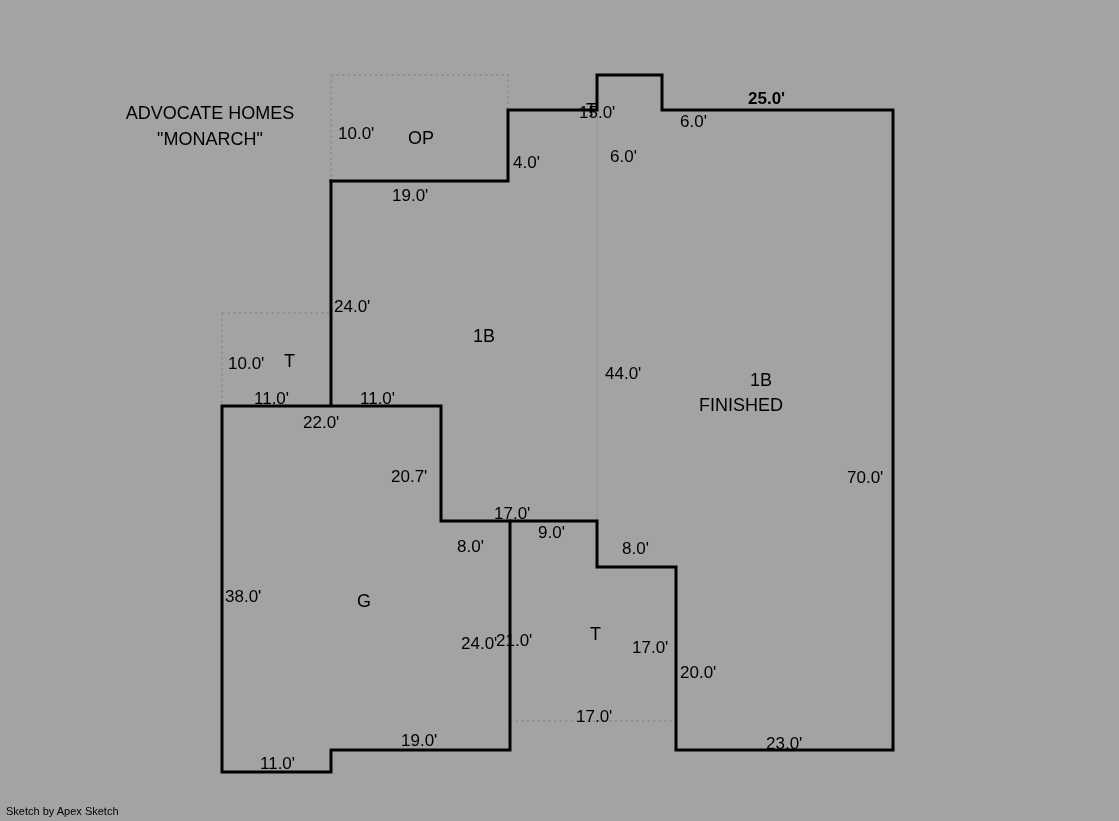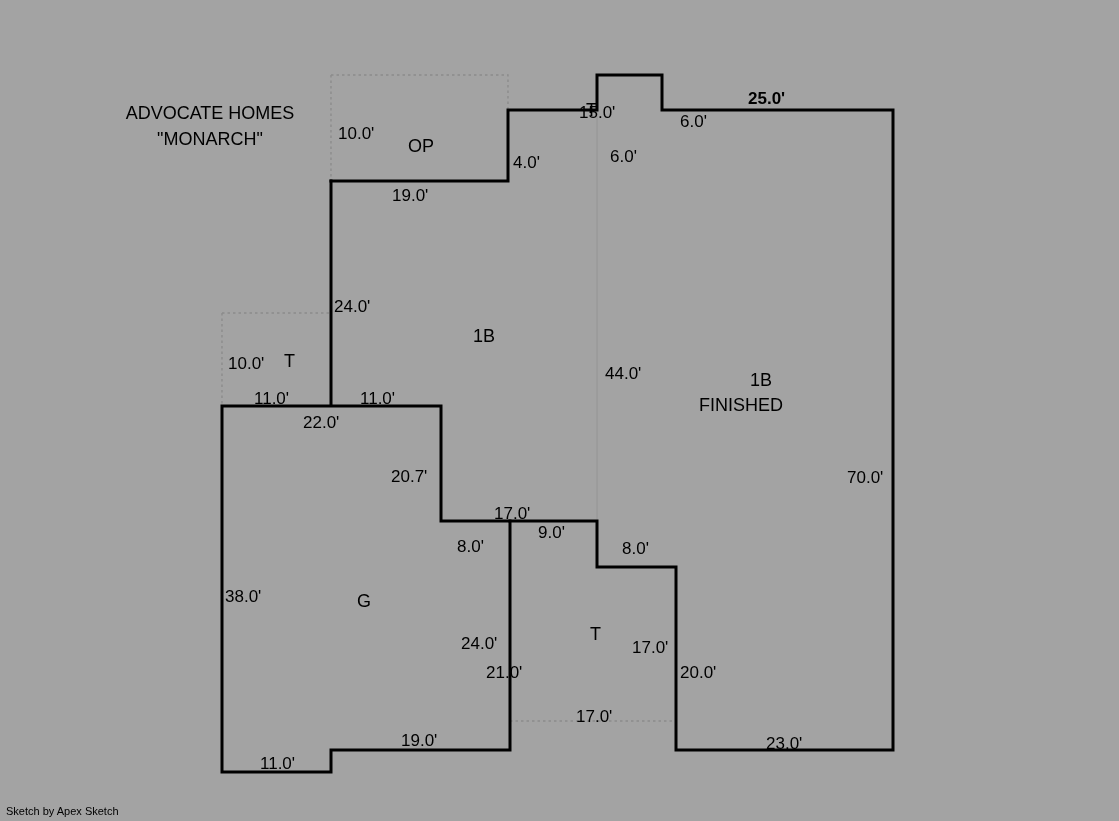--- a/index.html
+++ b/index.html
@@ -74,21 +74,21 @@
       <path d="M 331,181 L 331,406 L 441,406 L 441,521 L 510,521 L 510,750 L 331,750 L 331,772 L 222,772 L 222,406 L 331,406"></path>
       <path d="M 331,181 L 508,181 L 508,110 L 597,110 L 597,75 L 662,75 L 662,110 L 893,110 L 893,750 L 676,750 L 676,567 L 597,567 L 597,521 L 510,521"></path>
     </g>
   </svg>
 
   <div class="title-block">
     <div>ADVOCATE HOMES</div>
     <div>"MONARCH"</div>
   </div>
 
-  <div class="lbl area" style="left:408px; top:129px;margin-top:8px;">OP</div>
+  <div class="lbl area" style="left:408px; top:129px;">OP</div>
   <div class="lbl area" style="left:586px; top:101px;">T</div>
   <div class="lbl area" style="left:473px; top:327px;">1B</div>
   <div class="lbl area" style="left:284px; top:352px;">T</div>
   <div class="lbl area" style="left:750px; top:371px;">1B</div>
   <div class="lbl area" style="left:699px; top:396px;">FINISHED</div>
   <div class="lbl area" style="left:357px; top:592px;">G</div>
   <div class="lbl area" style="left:590px; top:625px;">T</div>
 
   <div class="lbl" style="left:338px; top:125px;">10.0'</div>
   <div class="lbl" style="left:392px; top:187px;">19.0'</div>
@@ -104,21 +104,21 @@
   <div class="lbl" style="left:254px; top:390px;">11.0'</div>
   <div class="lbl" style="left:360px; top:390px;">11.0'</div>
   <div class="lbl" style="left:303px; top:414px;">22.0'</div>
   <div class="lbl" style="left:391px; top:468px;">20.7'</div>
   <div class="lbl" style="left:494px; top:505px;">17.0'</div>
   <div class="lbl" style="left:538px; top:524px;">9.0'</div>
   <div class="lbl" style="left:457px; top:538px;">8.0'</div>
   <div class="lbl" style="left:622px; top:540px;">8.0'</div>
   <div class="lbl" style="left:225px; top:588px;">38.0'</div>
   <div class="lbl" style="left:461px; top:635px;">24.0'</div>
-  <div class="lbl" style="left:486px; top:632px;margin-top:32px;">21.0'</div>
+  <div class="lbl" style="left:496px; top:632px;">21.0'</div>
   <div class="lbl" style="left:632px; top:639px;">17.0'</div>
   <div class="lbl" style="left:680px; top:664px;">20.0'</div>
   <div class="lbl" style="left:576px; top:708px;">17.0'</div>
   <div class="lbl" style="left:401px; top:732px;">19.0'</div>
   <div class="lbl" style="left:766px; top:735px;">23.0'</div>
   <div class="lbl" style="left:260px; top:755px;">11.0'</div>
 
   <div class="credit">Sketch by Apex Sketch</div>
 
 </div>

